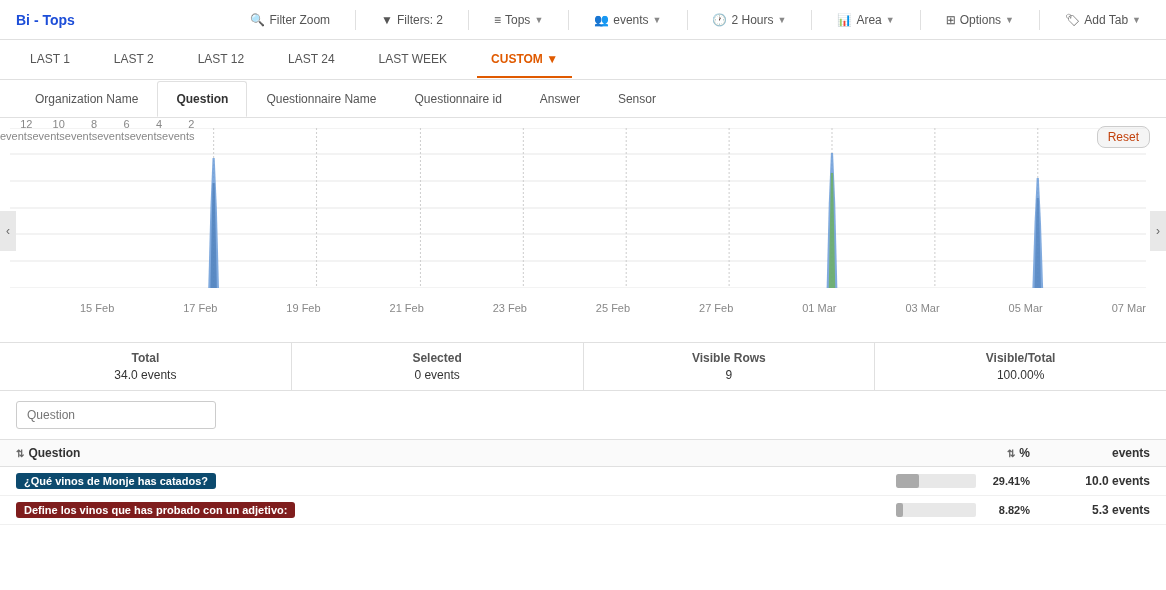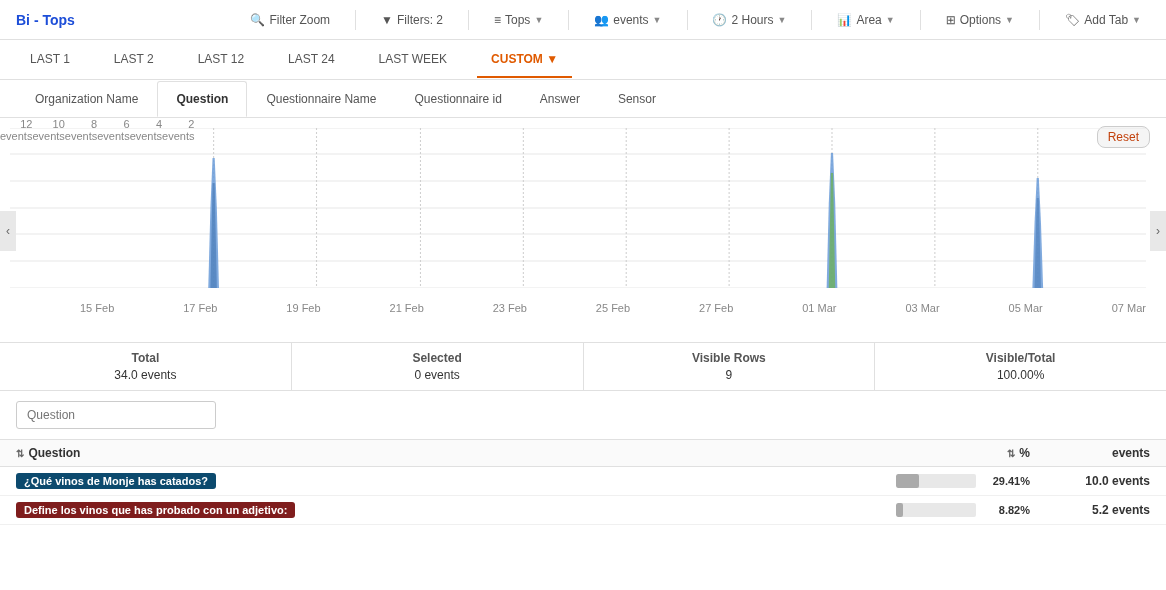--- a/index.html
+++ b/index.html
@@ -267,14 +267,14 @@
 <div class="table-row">
   <div class="table-col-question">
     <span class="label-red">Define los vinos que has probado con un adjetivo:</span>
   </div>
   <div class="table-col-pct">
     <div class="bar-bg">
       <div class="bar-fill" style="width: 9%"></div>
     </div>
     <span class="pct-text">8.82%</span>
   </div>
-  <div class="table-col-events">5.2 events</div>
+  <div class="table-col-events">5.3 events</div>
 </div>
 
 </body></html>

